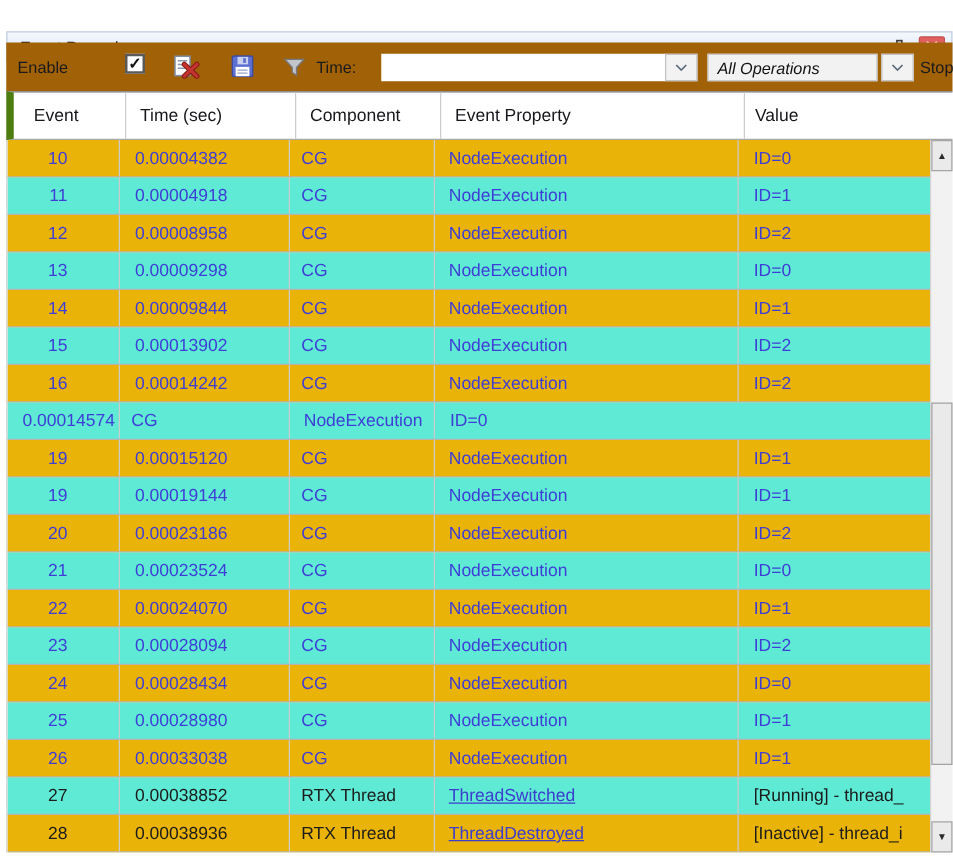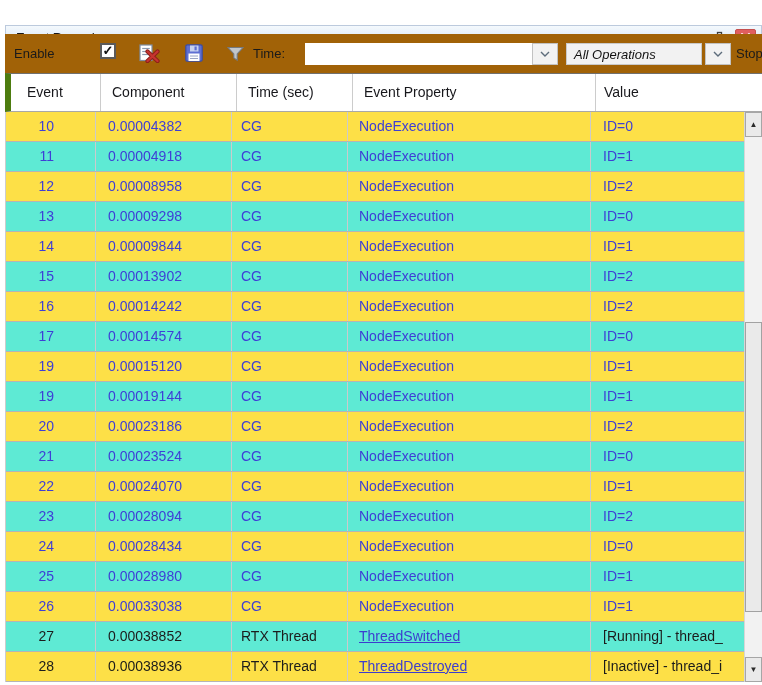--- a/index.html
+++ b/index.html
@@ -35,21 +35,21 @@
     border-top: 1px solid #707070; border-left: 6px solid #4d7c0f; border-bottom: 1px solid #a8a8a8;
     background: #fff; display: grid; grid-template-columns: 90px 136px 116px 243px 172px; }
   .hcell { font-size: 14px; color: #17171b; line-height: 36px; padding-left: 11px;
     border-right: 1px solid #cccccc; white-space: nowrap; overflow: hidden; }
   .hcell:first-child { padding-left: 16px; }
   .hcell:last-child { border-right: none; padding-left: 8px; }
 
   .table-rows { position: absolute; left: 0; top: 103px; width: 739px; height: 570px;
     border-left: 1px solid #cccccc; overflow: hidden; }
   .trow { display: grid; grid-template-columns: 90px 136px 116px 243px 154px; height: 30px;
-    background: #fde047; border-bottom: 1px solid #b5b5b5; }
+    background: #eab308; border-bottom: 1px solid #b5b5b5; }
   .trow.alt { background: #5eead4; }
   .cell { font-size: 14px; line-height: 29px; padding-left: 11px; white-space: nowrap;
     overflow: hidden; border-right: 1px solid #cbcbcb; }
   .cell:last-child { border-right: none; padding-left: 12px; }
   .cell-event { text-align: right; padding-right: 41px; padding-left: 0; }
   .cell-time { padding-left: 12px; }
   .cell-component { padding-left: 9px; }
   .c-blue .cell { color: #3e3ed6; }
   .c-black .cell { color: #1c1c1c; }
   .link { color: #3c3ccf; text-decoration: underline; }
@@ -136,22 +136,22 @@
       <svg width="10" height="6" viewBox="0 0 10 6">
         <polyline points="1,1 5,5 9,1" fill="none" stroke="#5d6c7b" stroke-width="1.4"></polyline>
       </svg>
     </span>
 
     <span class="abs tb-label" style="left:731px; top:12px;">Stop</span>
   </div>
 
   <div class="grid-header">
     <div class="hcell">Event</div>
+    <div class="hcell">Time (sec)</div>
     <div class="hcell">Component</div>
-    <div class="hcell">Time (sec)</div>
     <div class="hcell">Event Property</div>
     <div class="hcell">Value</div>
   </div>
 
   <div class="table-rows">
       <div class="trow c-blue">
         <div class="cell cell-event">10</div>
         <div class="cell cell-time">0.00004382</div>
         <div class="cell cell-component">CG</div>
         <div class="cell cell-property">NodeExecution</div>
@@ -193,21 +193,20 @@
         <div class="cell cell-value">ID=2</div>
       </div>
       <div class="trow c-blue">
         <div class="cell cell-event">16</div>
         <div class="cell cell-time">0.00014242</div>
         <div class="cell cell-component">CG</div>
         <div class="cell cell-property">NodeExecution</div>
         <div class="cell cell-value">ID=2</div>
       </div>
       <div class="trow alt c-blue">
-        <div class="cell cell-event">17</div>
         <div class="cell cell-time">0.00014574</div>
         <div class="cell cell-component">CG</div>
         <div class="cell cell-property">NodeExecution</div>
         <div class="cell cell-value">ID=0</div>
       </div>
       <div class="trow c-blue">
         <div class="cell cell-event">19</div>
         <div class="cell cell-time">0.00015120</div>
         <div class="cell cell-component">CG</div>
         <div class="cell cell-property">NodeExecution</div>

